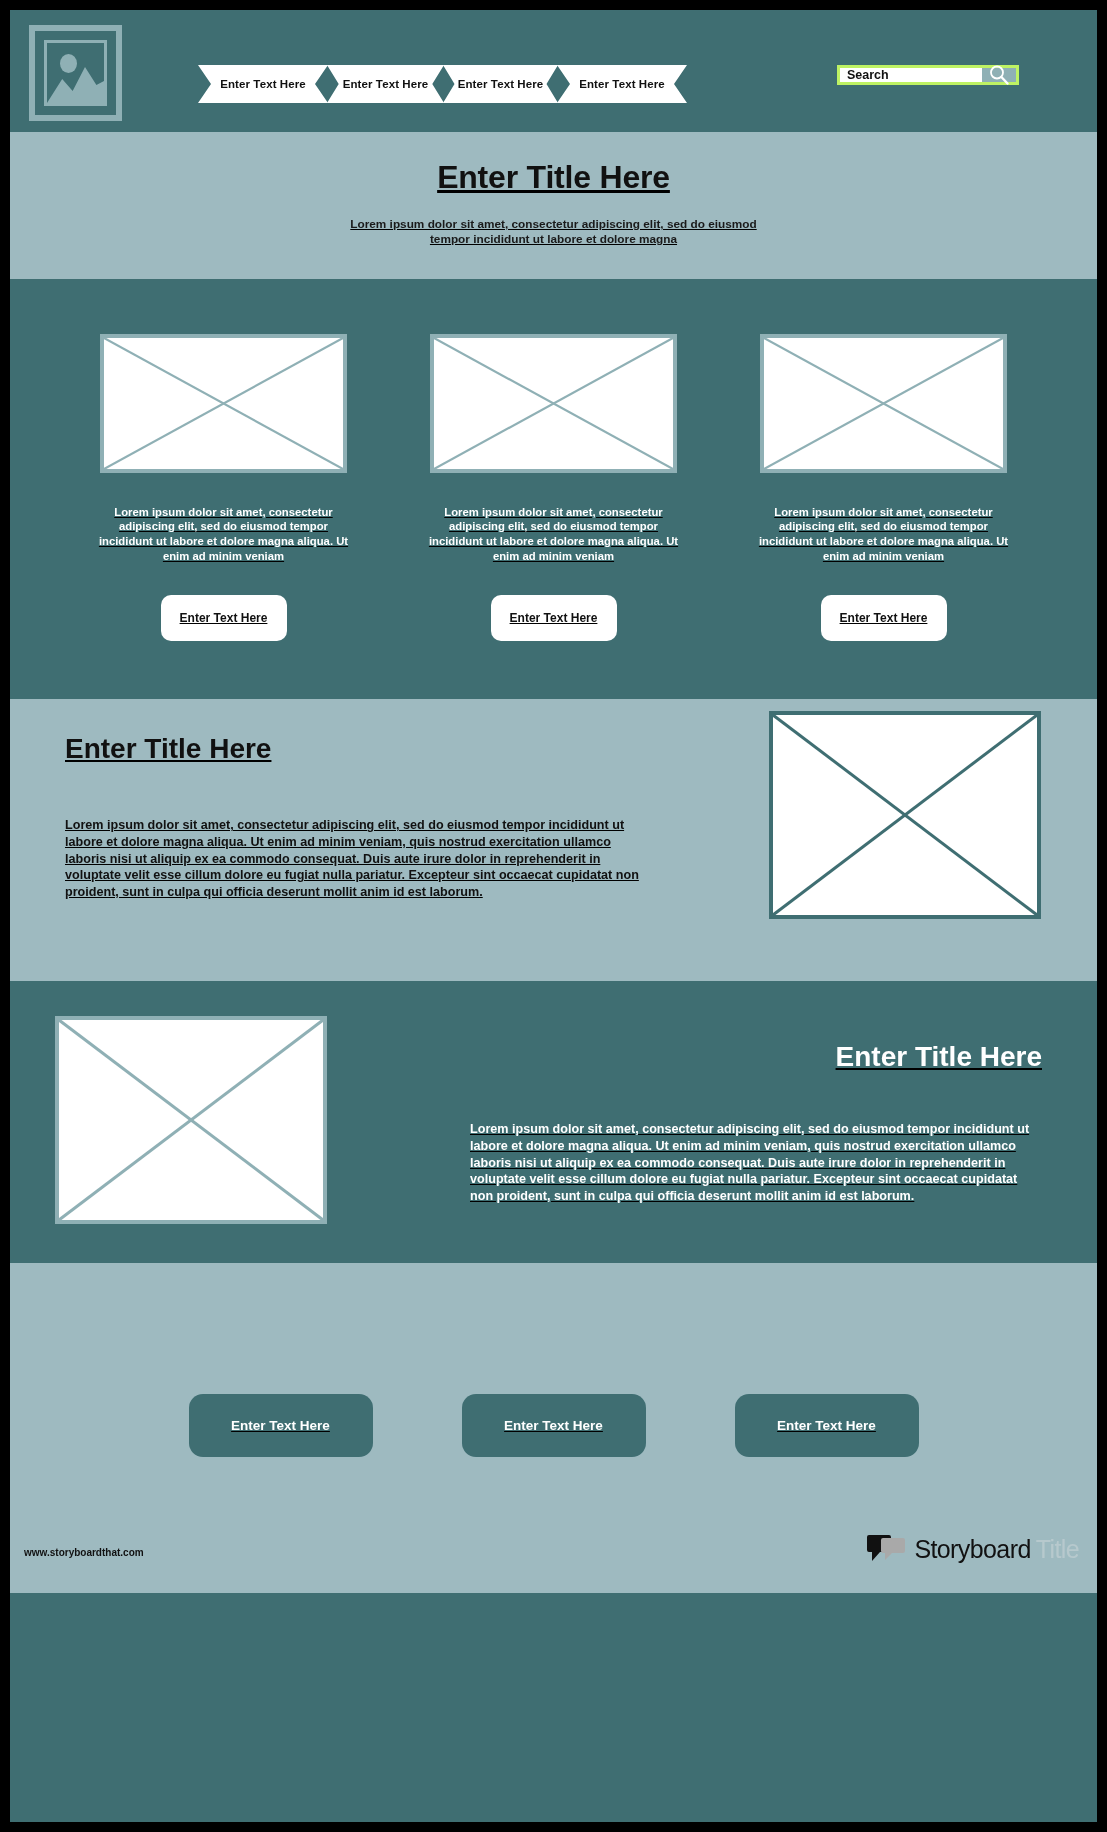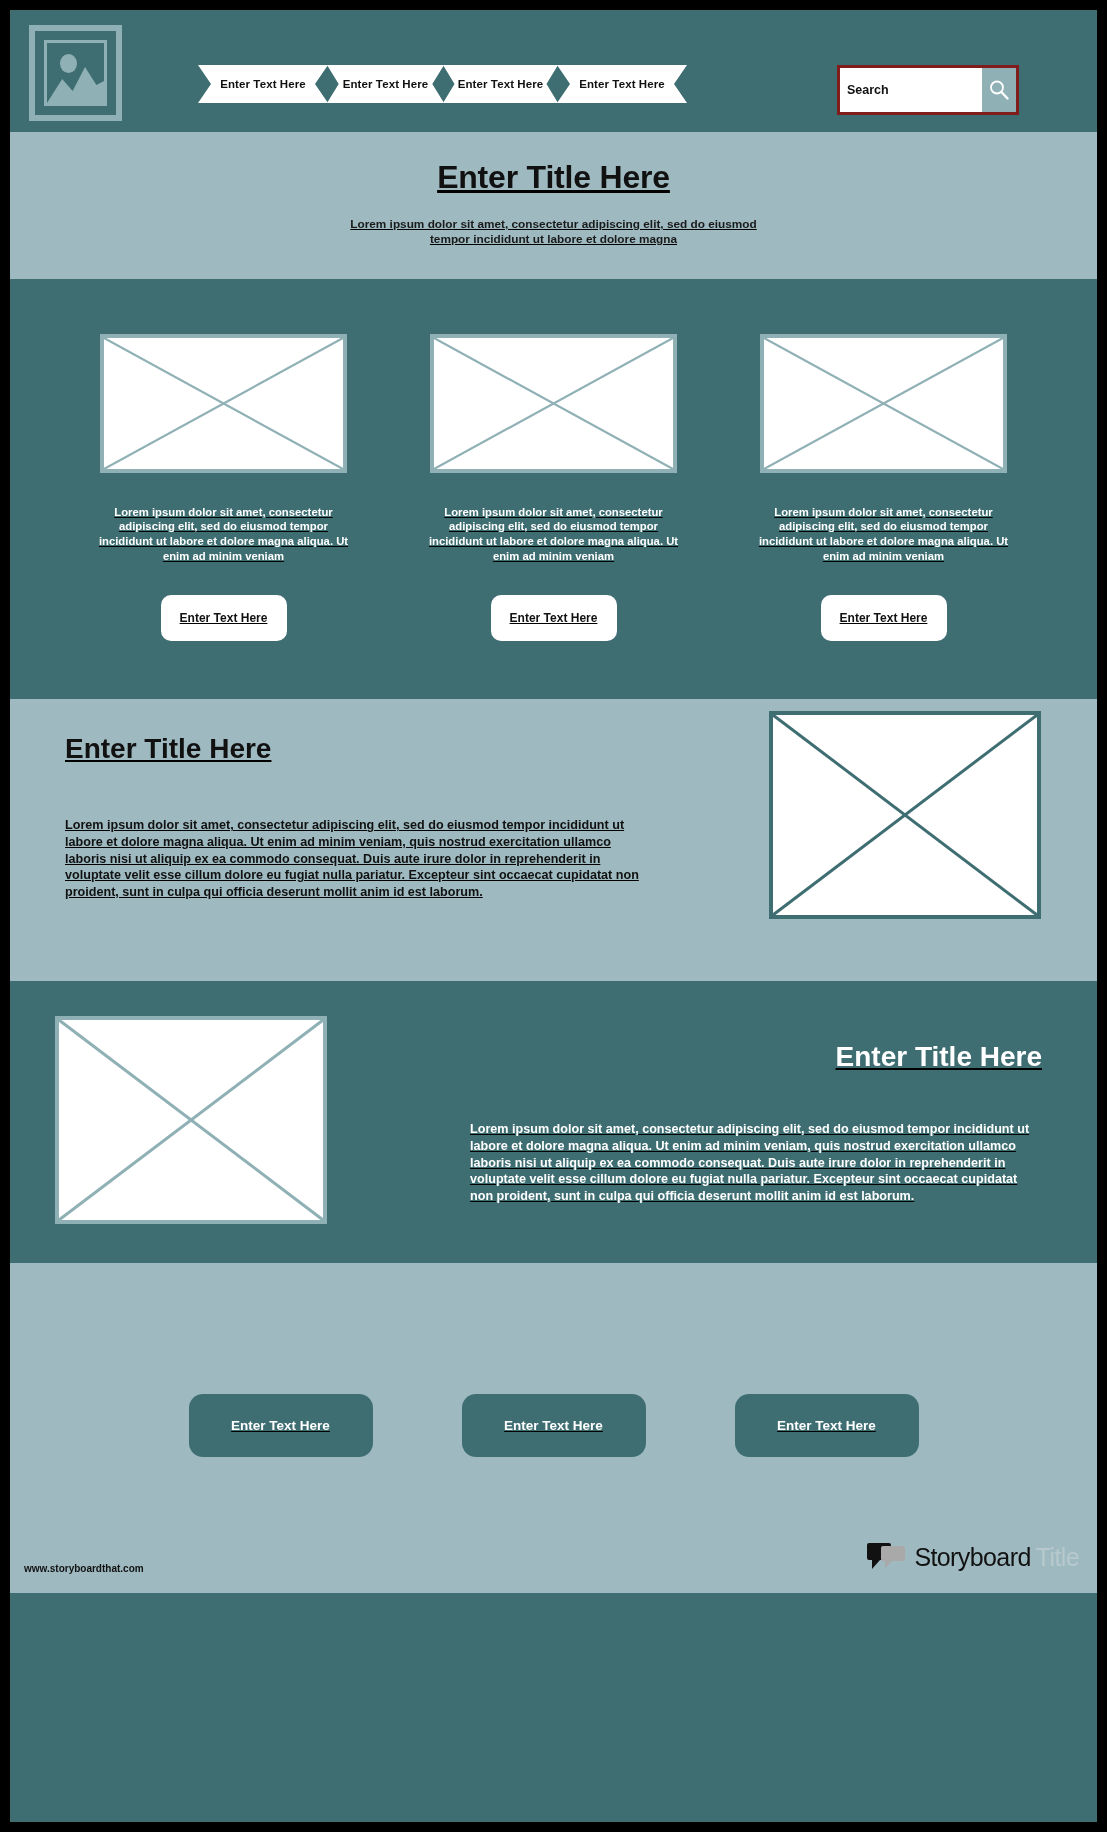--- a/index.html
+++ b/index.html
@@ -88,23 +88,23 @@
   .nav-item:nth-child(1) { min-width: 130px; }
   .nav-item:nth-child(2) { min-width: 117px; }
   .nav-item:nth-child(3) { min-width: 115px; }
   .nav-item:nth-child(4) { min-width: 130px; }
 
   .search-wrap {
     position: absolute;
     right: 78px;
     top: 55px;
     width: 103px;
-    height: 50px;
-    display: flex;
-    background: #7f1d1d;
+    height: 20px;
+    display: flex;
+    background: #bef264;
     padding: 3px;
   }
   .search-box {
     width: 100%;
     height: 100%;
     display: flex;
     align-items: center;
   }
   .search-input {
     flex: 1 1 auto;
@@ -286,29 +286,29 @@
 
   
   .site-footer {
     background: #9ebac0;
     height: 72px;
     position: relative;
   }
   .footer-url {
     position: absolute;
     left: 14px;
-    top: 42px;
+    top: 26px;
     font-size: 10px;
     font-weight: bold;
     color: #111111;
   }
   .sbt-logo {
     position: absolute;
     right: 18px;
-    top: 20px;
+    top: 12px;
     display: flex;
     align-items: center;
     gap: 5px;
   }
   .sbt-word {
     font-size: 25px;
     color: #111111;
     letter-spacing: -0.6px;
     font-weight: normal;
   }

